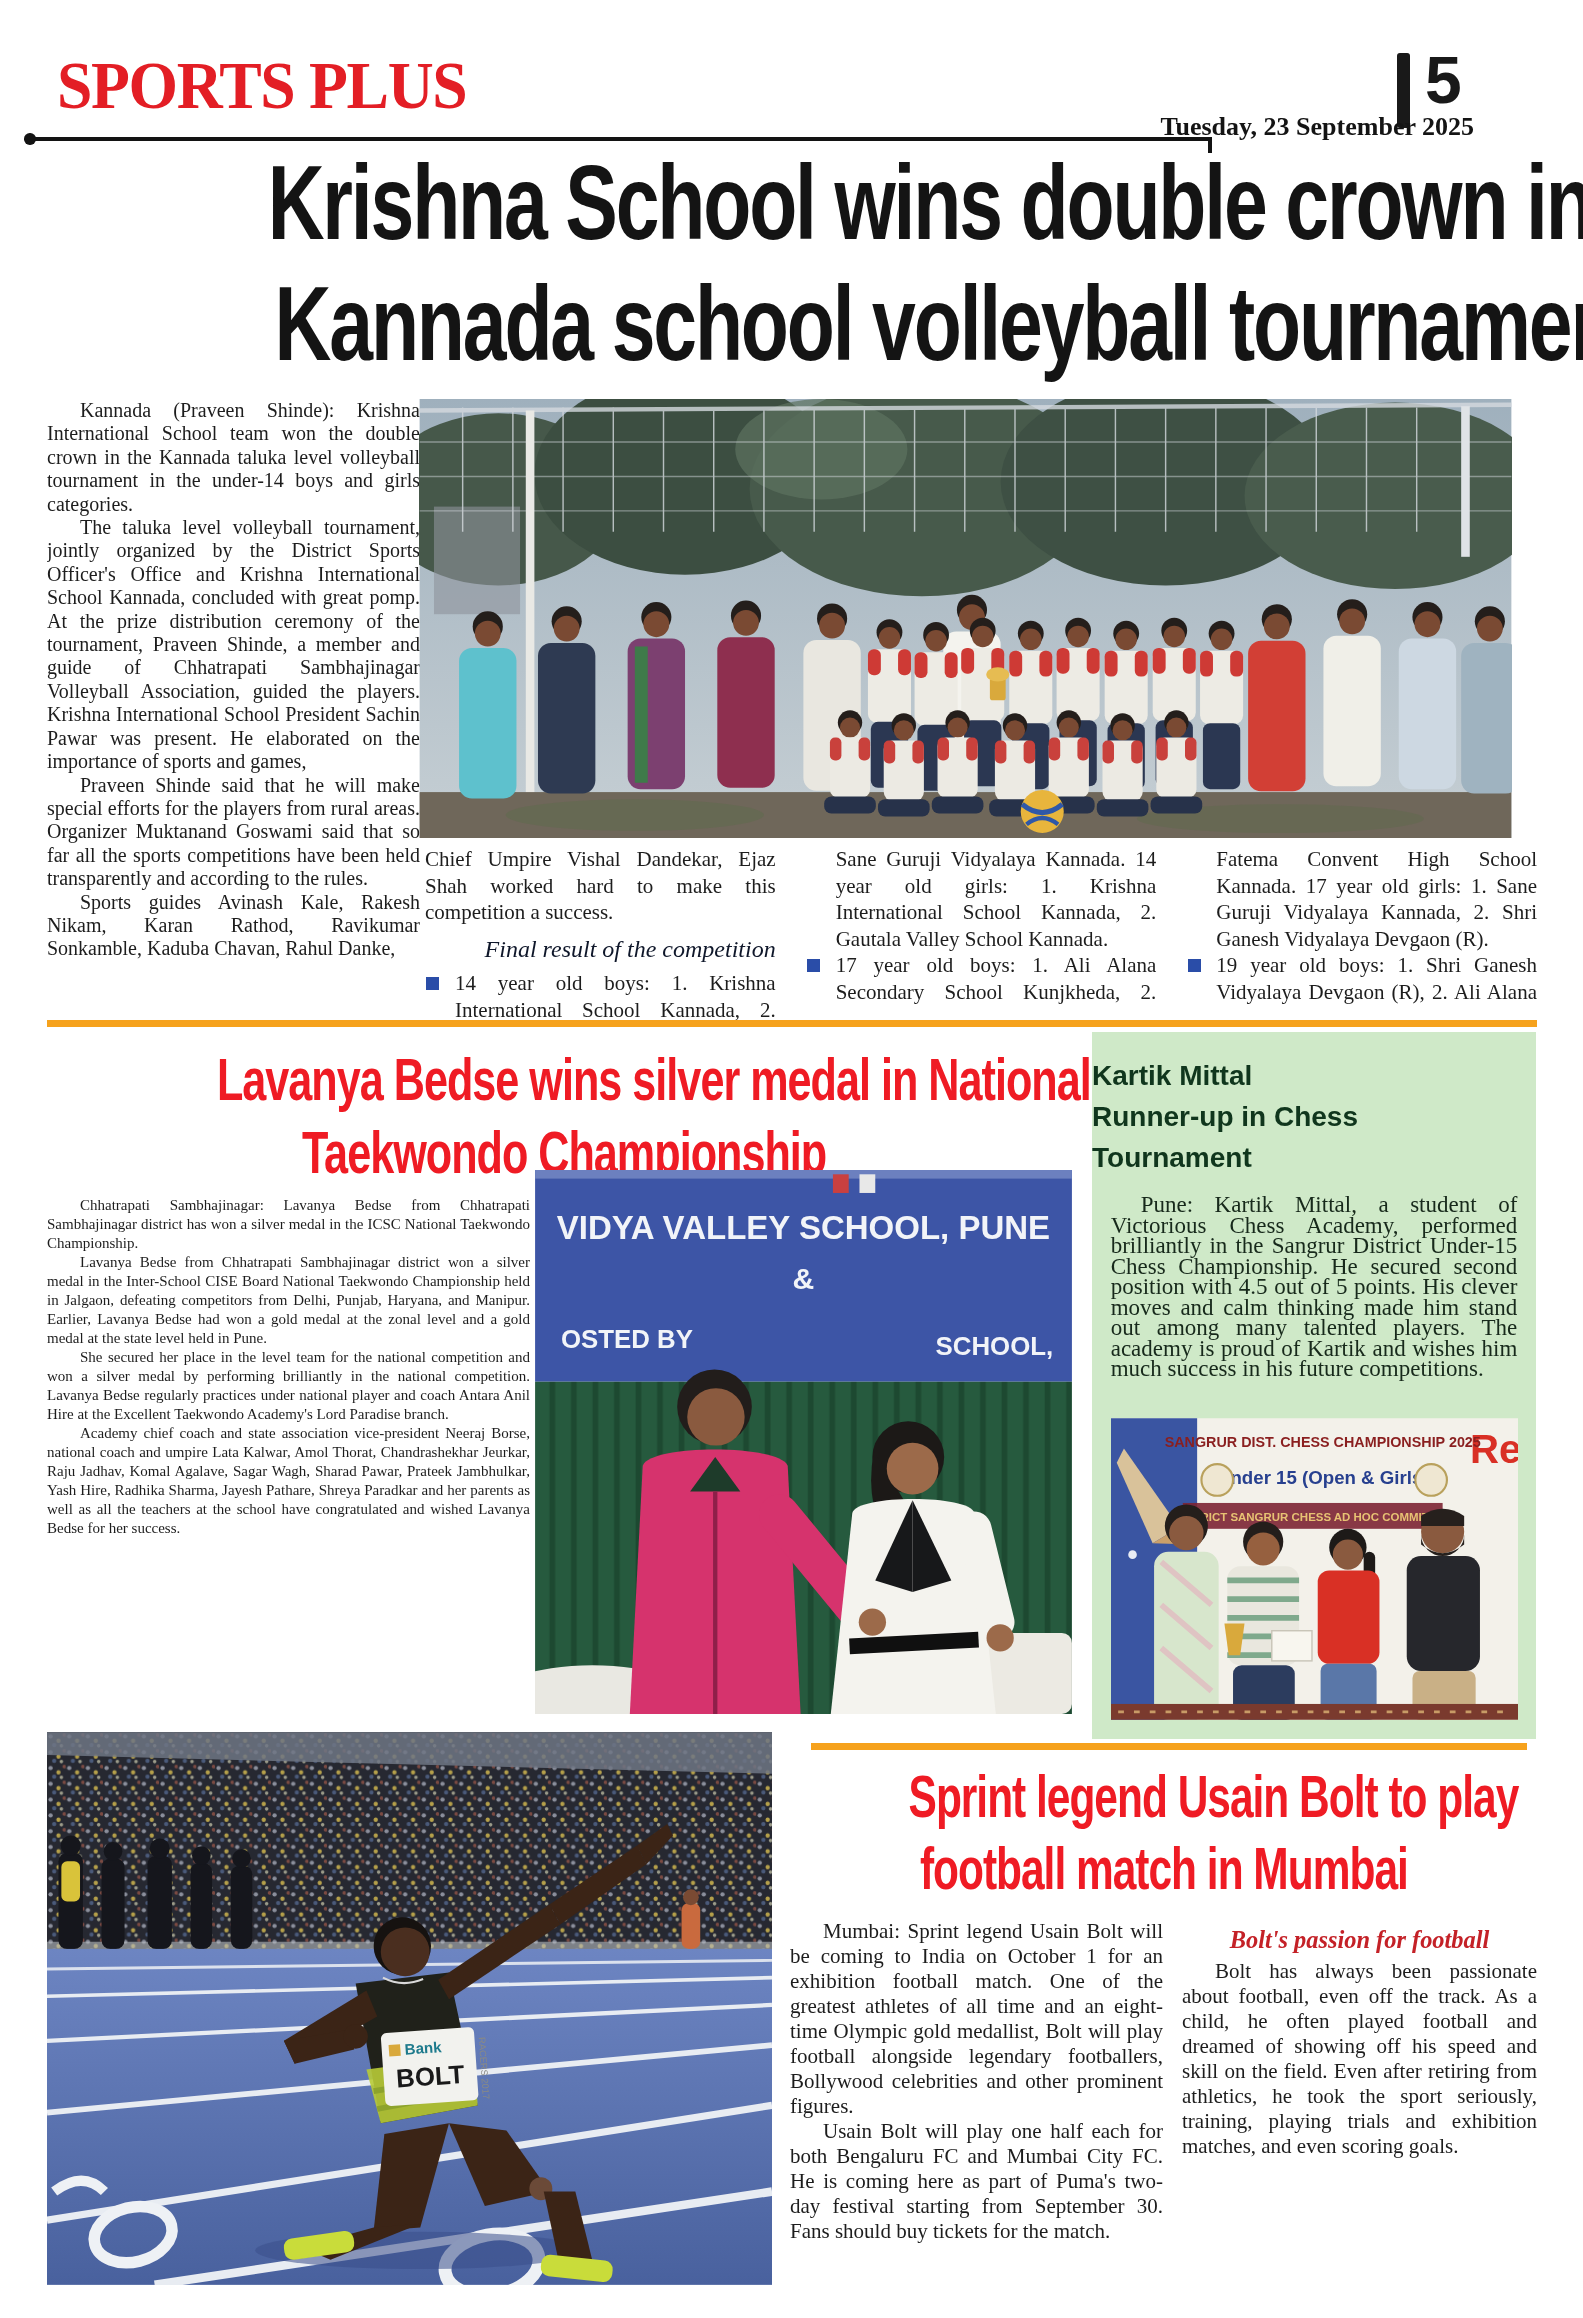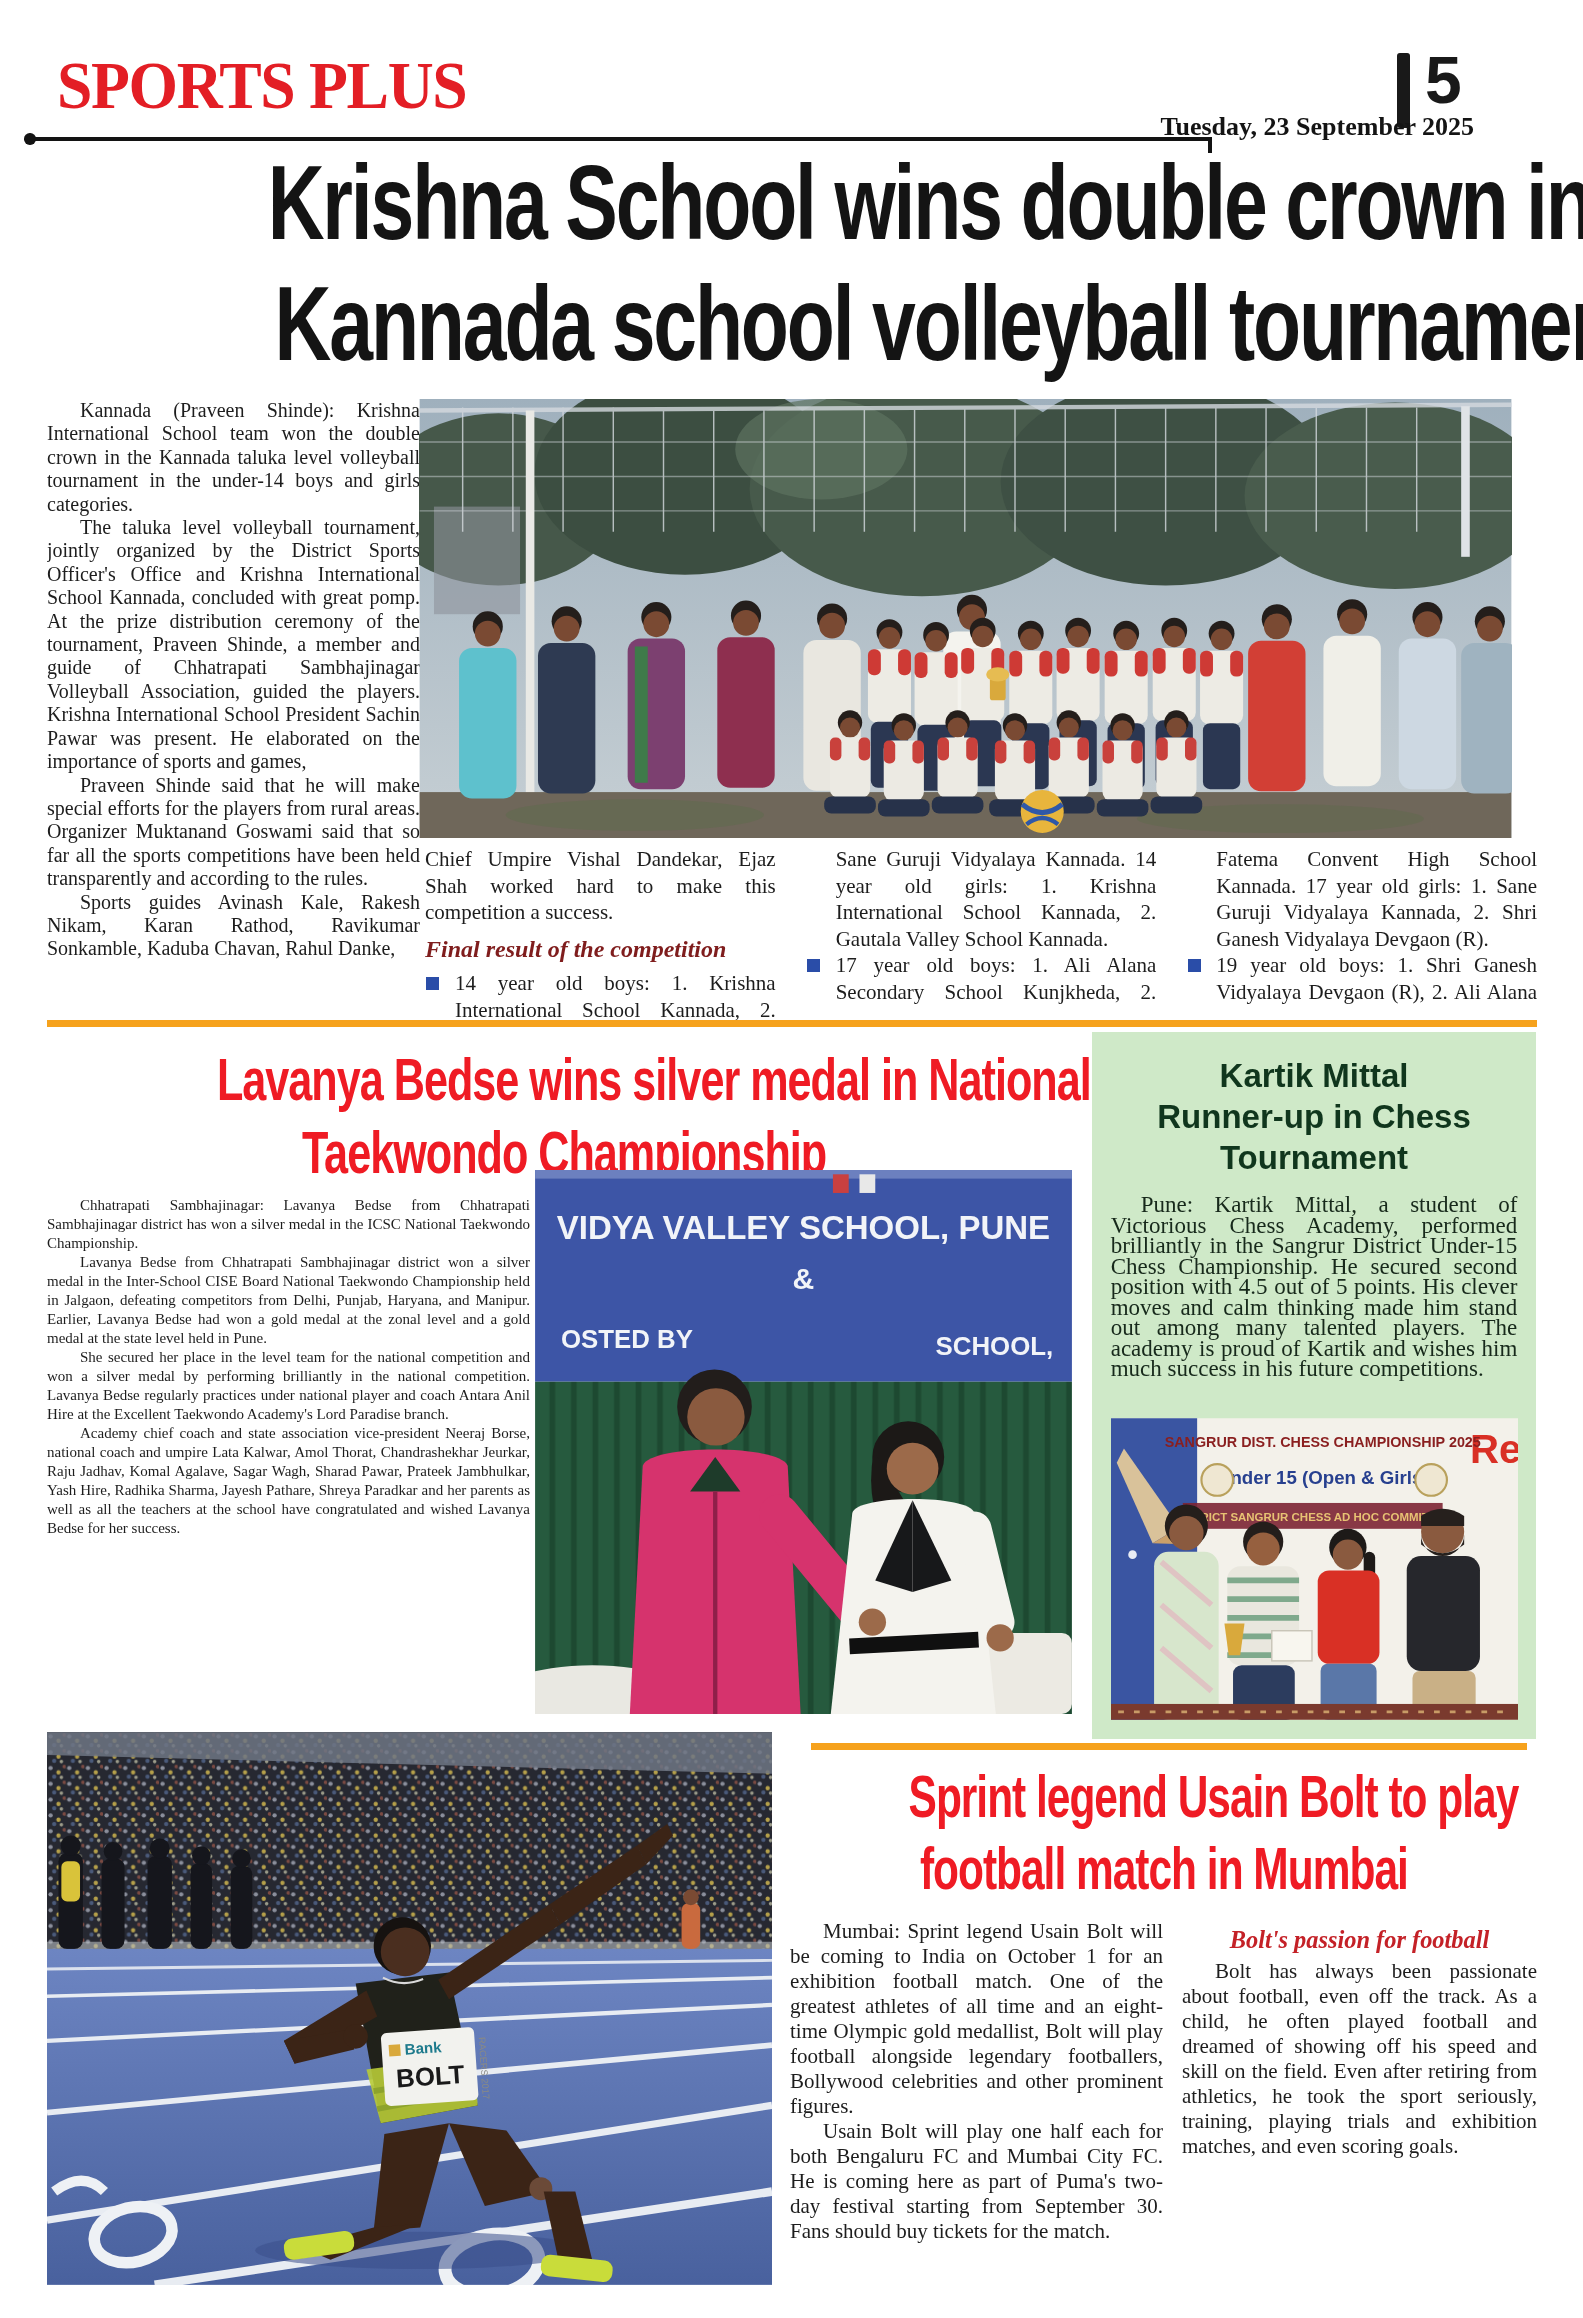--- a/index.html
+++ b/index.html
@@ -55,35 +55,35 @@
   }
 
   
   .results {
     left:425px; top:846px; width:1112px; height:185px;
     column-count:3; column-gap:30px; font-size:21px; line-height:26.6px;
     text-align:justify; overflow:hidden;
   }
   .results .cap { margin:0; }
   .results-heading {
-    text-align:left; color:#7f1d1d; font-weight:bold; font-style:italic;
+    text-align:right; color:#0f172a; font-weight:normal; font-style:italic;
     font-size:24px; line-height:33px; margin:7.2px 0 4.3px; white-space:nowrap;
   }
   .results ul { list-style:none; }
   .results li { position:relative; padding-left:30px; }
   .results li::before { content:""; position:absolute; left:1.4px; top:6.5px; width:13px; height:13px; background:#2a4da8; }
 
   
   .orange-rule { background:#f6a21d; height:6.5px; }
   .rule1 { left:47px; top:1020px; width:1490px; }
   .rule2 { left:811px; top:1743px; width:716px; }
   .gbox { left:1092px; top:1032px; width:444px; height:707px; background:#cfe9c8; }
   .gtitle {
-    margin-top:23px; text-align:center; font-family:"Liberation Sans", sans-serif;
-    font-weight:bold; font-size:33px; line-height:41px; color:#10361d;
+    margin-top:23px; text-align:left; font-family:"Liberation Sans", sans-serif;
+    font-weight:bold; font-size:28px; line-height:41px; color:#10361d;
   }
   .gbody { margin:17px 18.7px 0; font-size:23px; line-height:20.5px; text-align:justify; color:#17291b; text-indent:30px; }
   .chessphoto { left:18.7px; bottom:18.7px; width:407px; height:302px; }
 
   
   .photo { overflow:hidden; }
   .photo1 { left:419px; top:399px; width:1093px; height:439px; }
   .photo2 { left:535px; top:1170px; width:585px; height:544px; }
   .photo3 { left:47px; top:1732px; width:725px; height:553px; }
   svg { display:block; }

